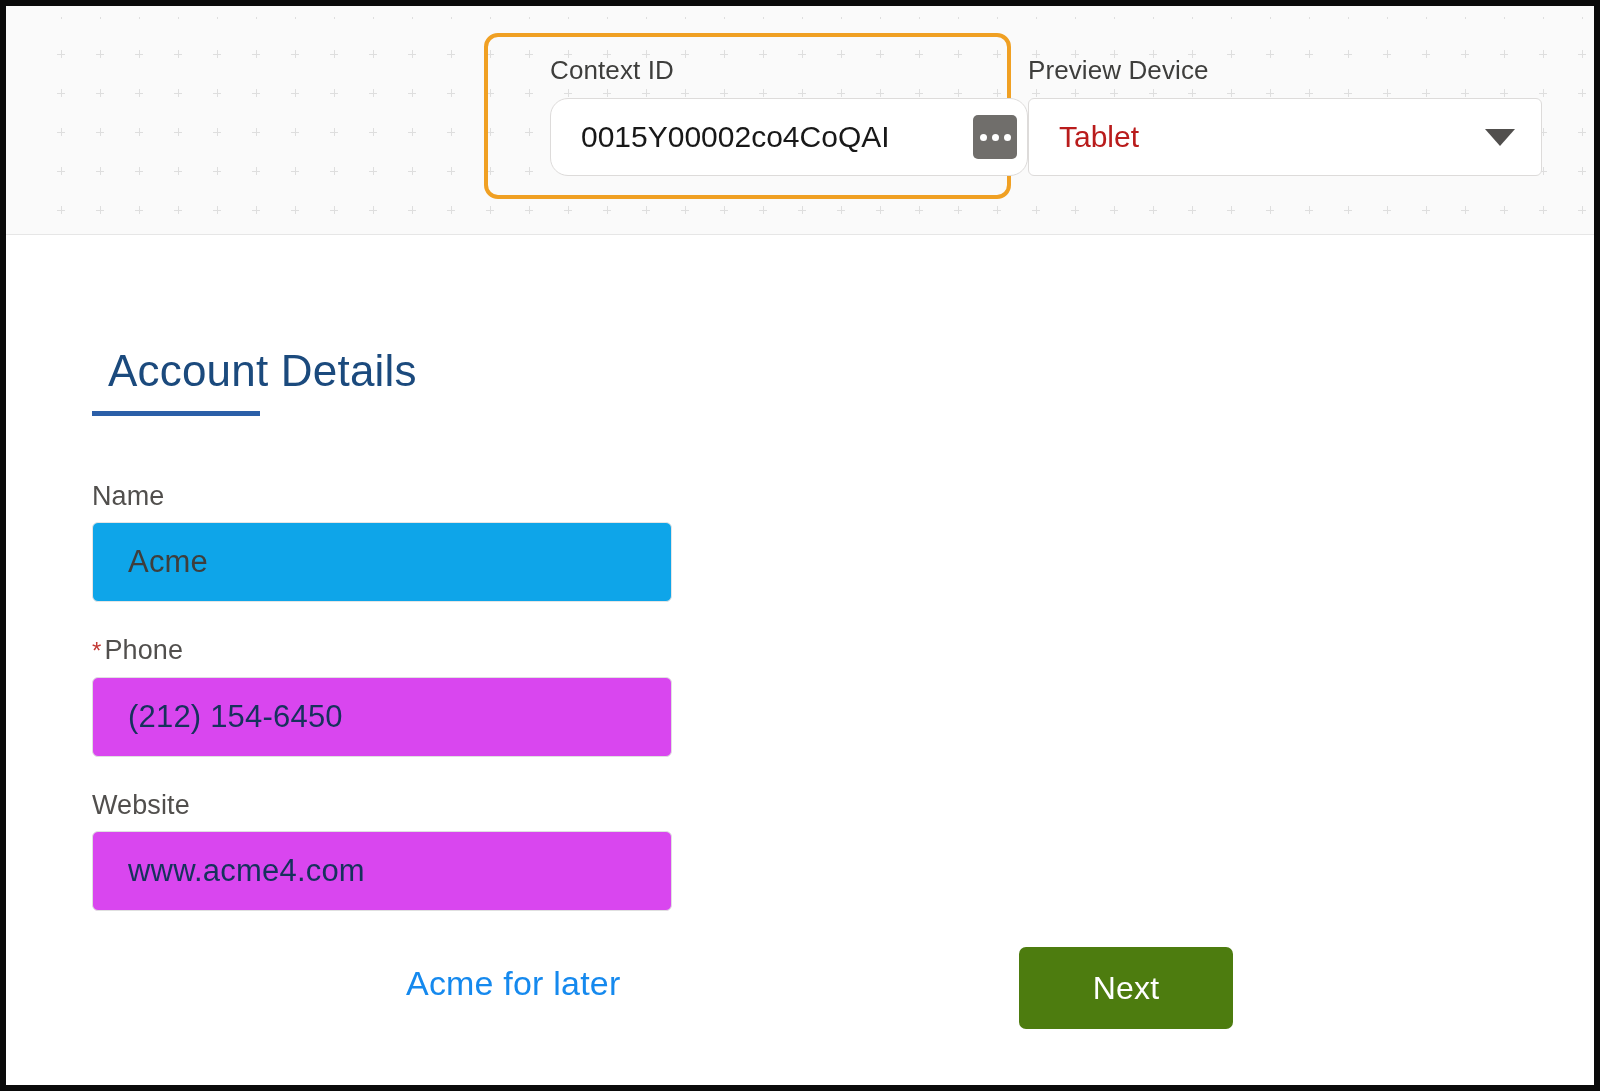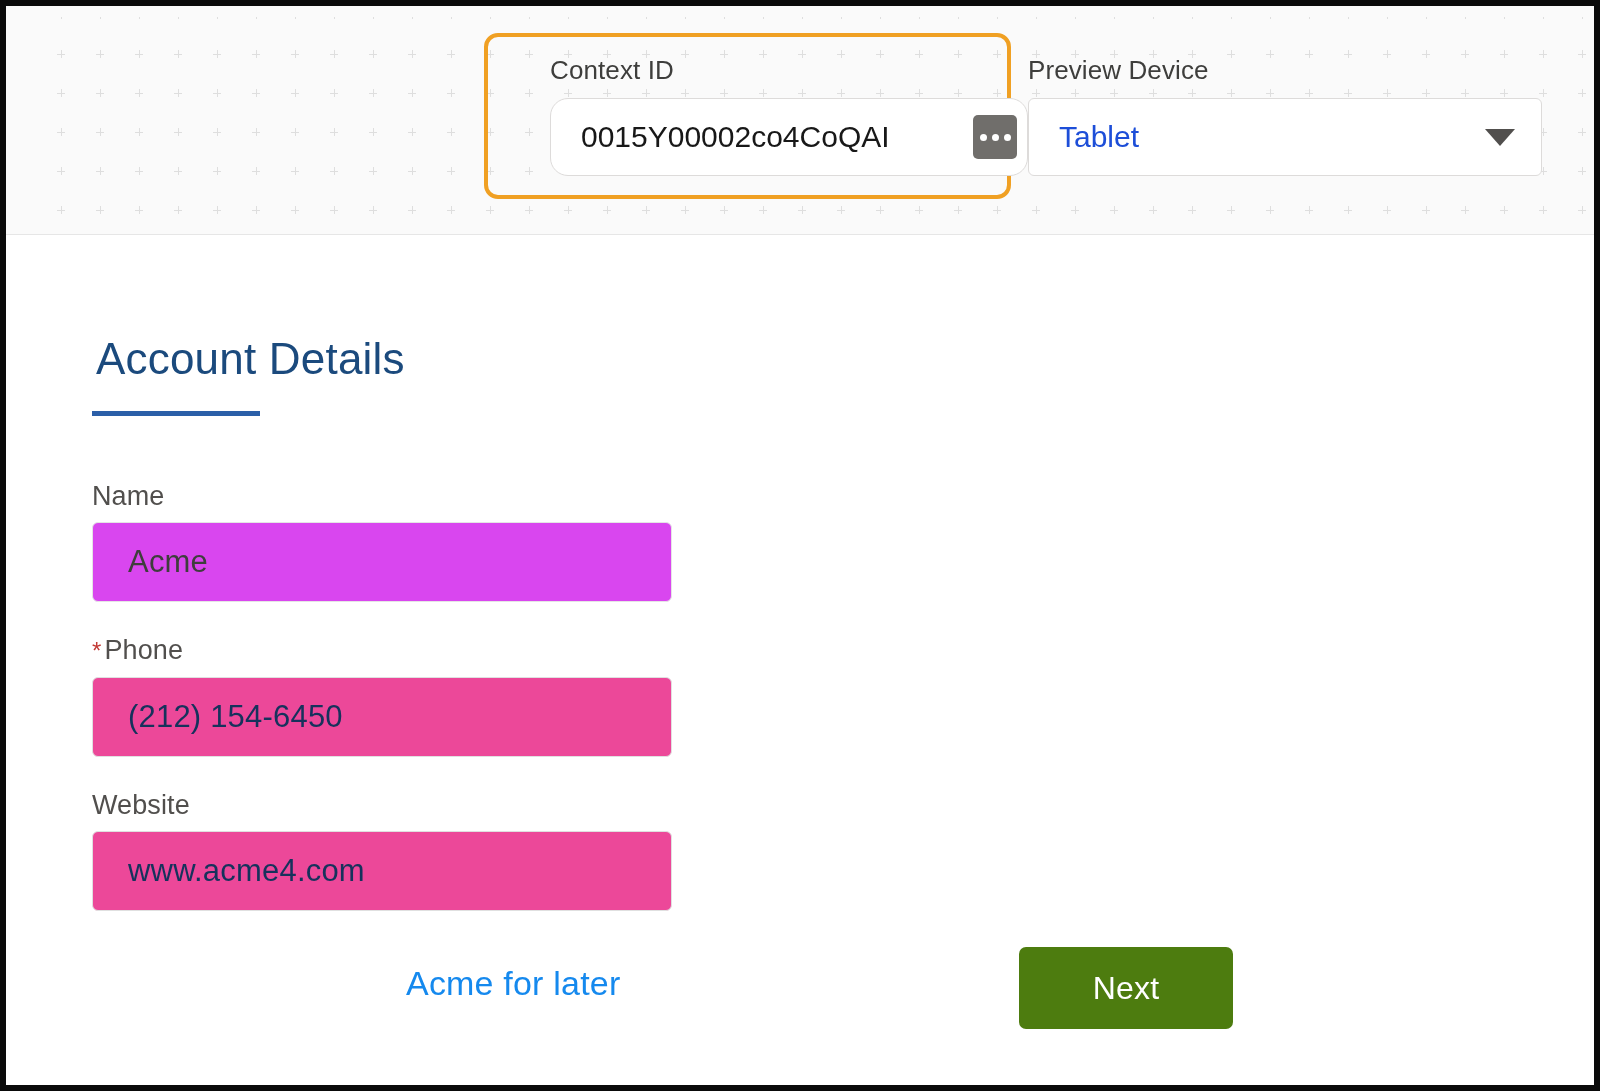--- a/index.html
+++ b/index.html
@@ -147,21 +147,21 @@
     border-radius: 6px;
     box-sizing: border-box;
     display: flex;
     align-items: center;
     cursor: pointer;
   }
   .select-value {
     flex: 1;
     padding-left: 30px;
     font-size: 30px;
-    color: #1d4ed8;
+    color: #b91c1c;
   }
   .caret {
     width: 0;
     height: 0;
     margin-right: 26px;
     border-left: 15px solid transparent;
     border-right: 15px solid transparent;
     border-top: 17px solid #514f4d;
     flex: none;
   }
@@ -177,21 +177,21 @@
   }
 
   .section-title {
     position: absolute;
     left: 86px;
     top: 94px;
     font-size: 44px;
     line-height: 52px;
     font-weight: 400;
     color: #1b4a7d;
-    margin: 4px;
+    margin: 16px;
     letter-spacing: 0.2px;
   }
   .title-rule {
     position: absolute;
     left: 86px;
     top: 176px;
     width: 168px;
     height: 5px;
     background: #2b5fa8;
   }
@@ -226,27 +226,27 @@
     height: 80px;
     border-radius: 6px;
     display: flex;
     align-items: center;
     padding-left: 35px;
     font-size: 31px;
     letter-spacing: 0.2px;
   }
 
   .input-box.editable {
-    background: #ec4899;
+    background: #d946ef;
     border: 1px solid #e0e0e0;
     color: #16325c;
   }
 
   .input-box.readonly {
-    background: #d946ef;
+    background: #0ea5e9;
     border: 1px solid #e5e5e5;
     color: #3e3e3c;
   }
 
   
   .actions {
     position: absolute;
     left: 0;
     right: 0;
     top: 712px;

